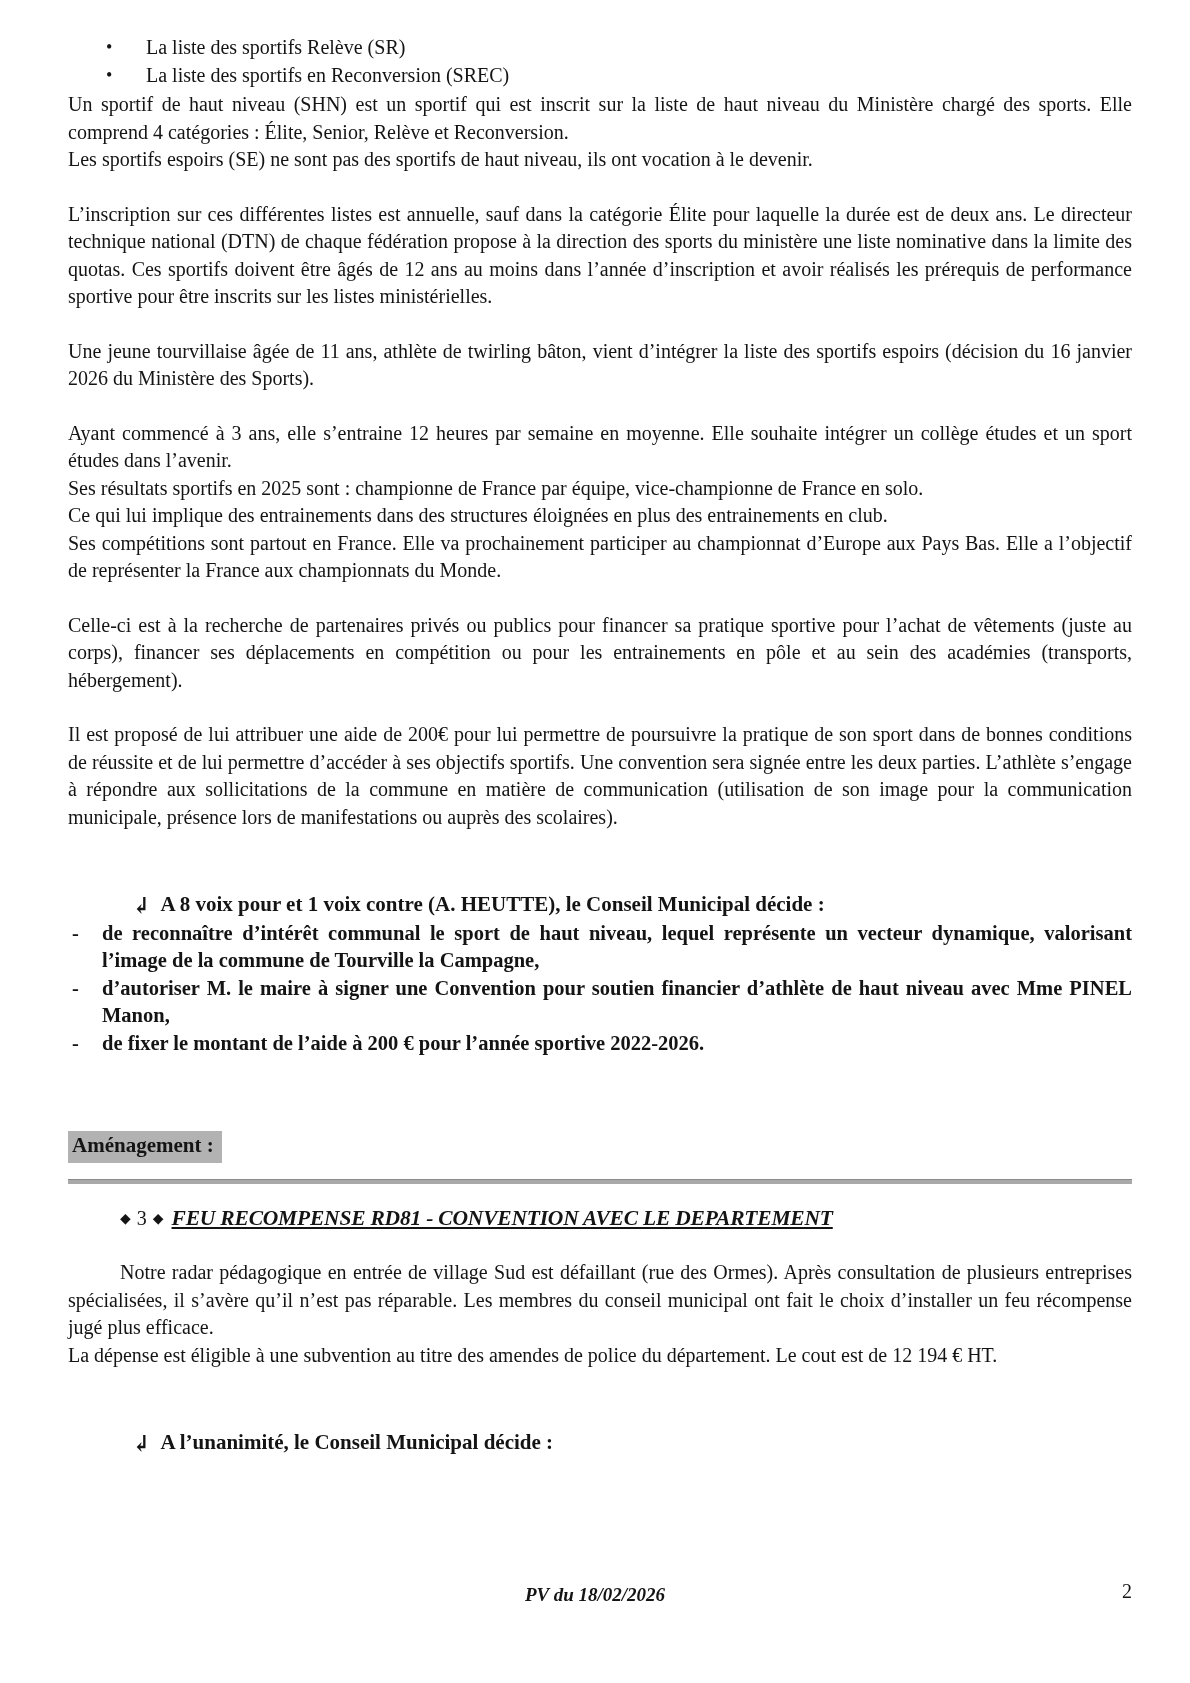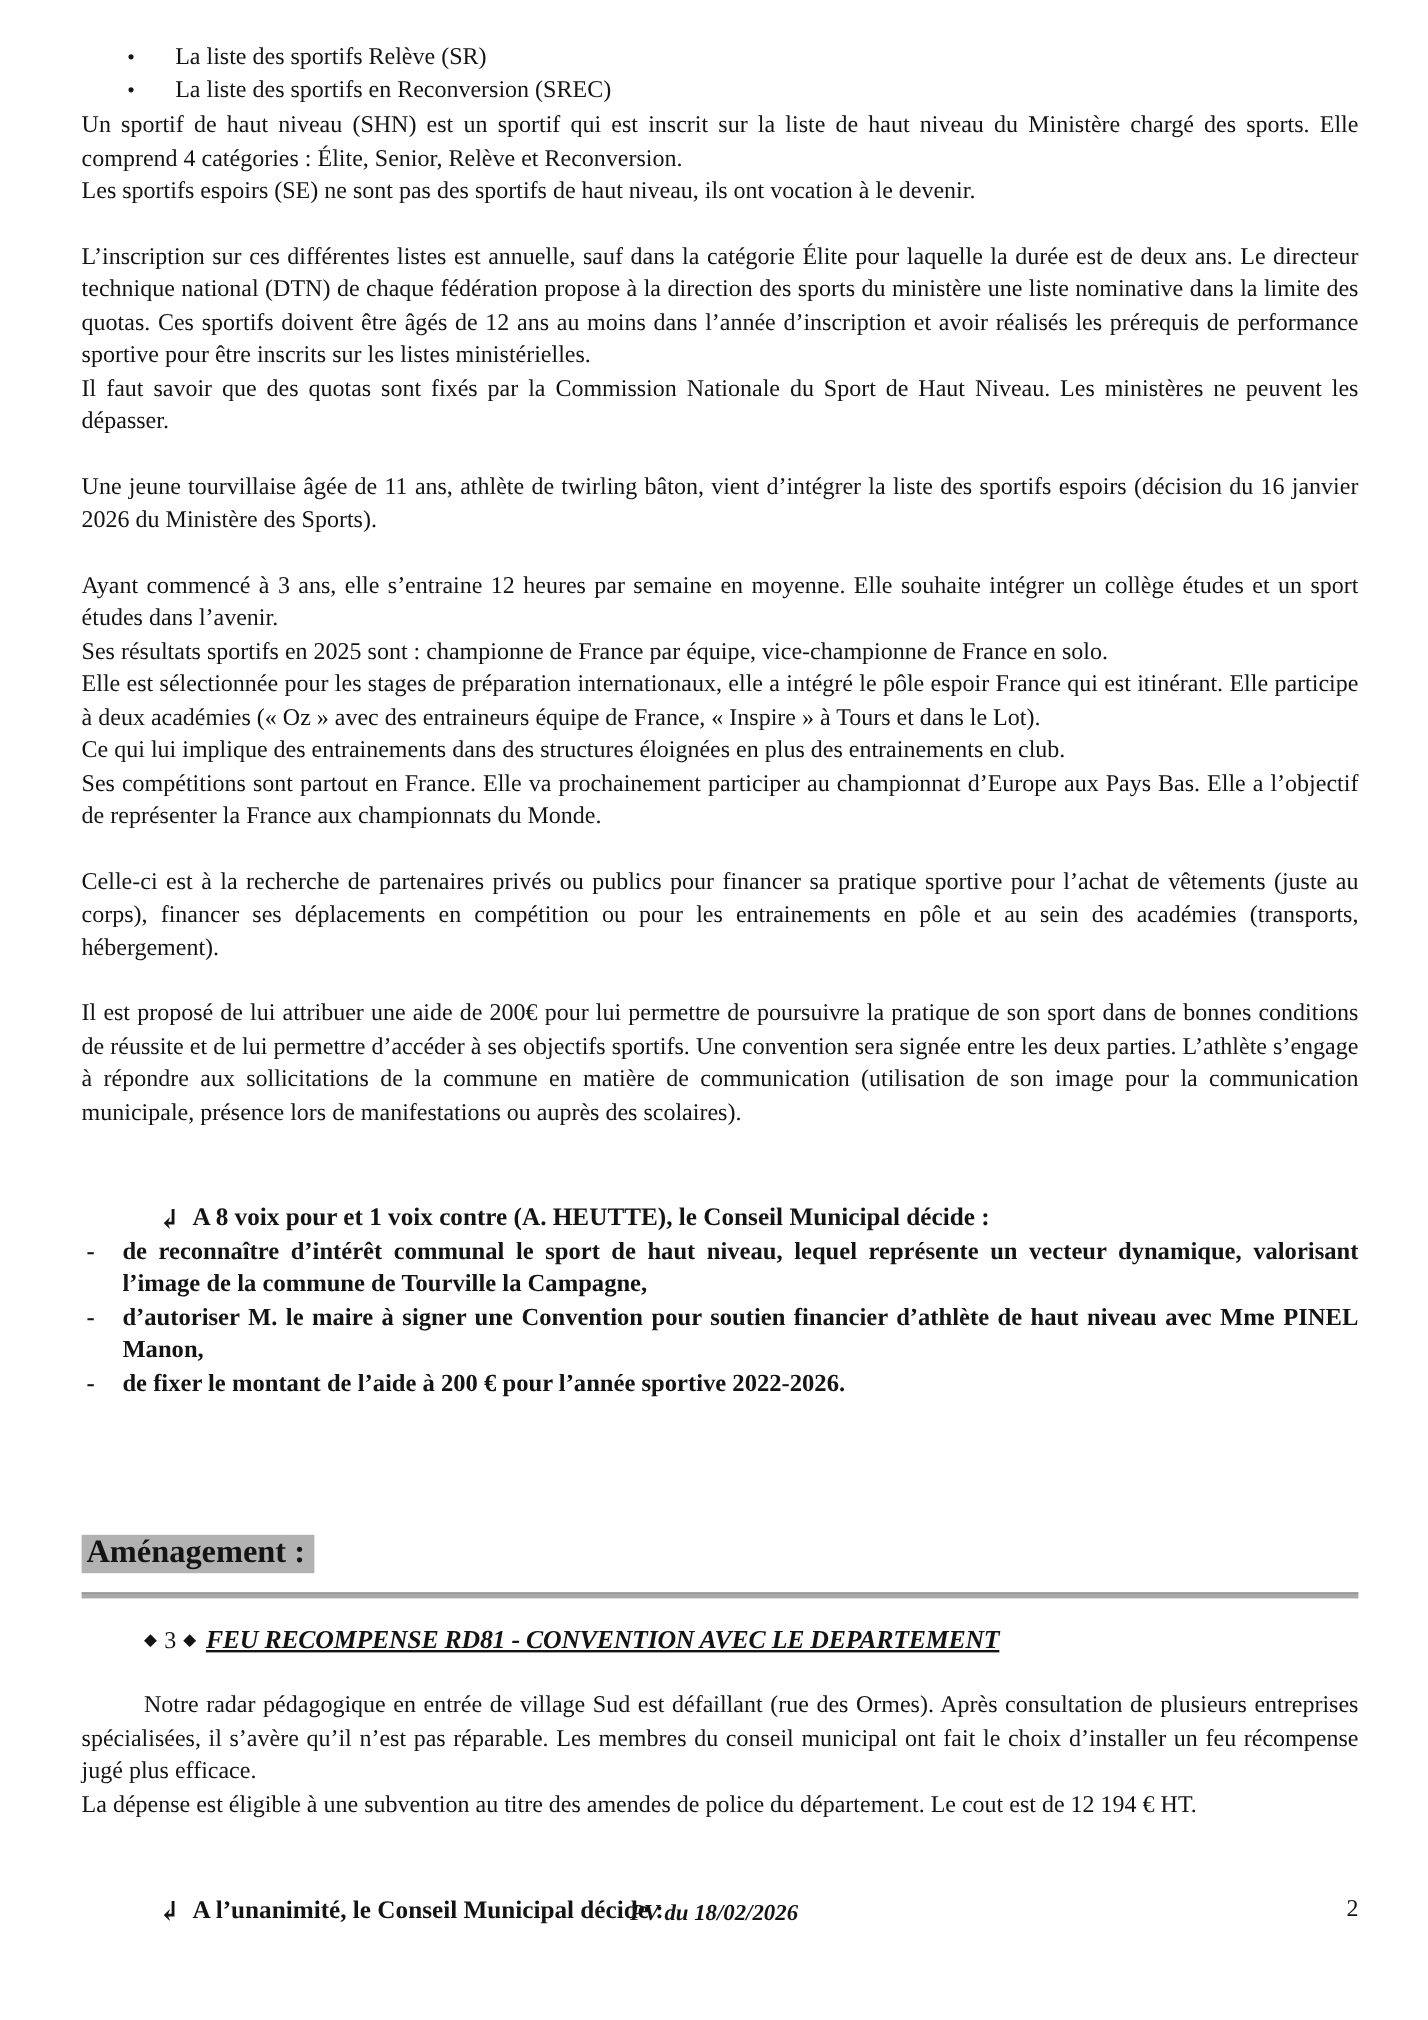--- a/index.html
+++ b/index.html
@@ -45,23 +45,22 @@
   
   .dlist{font-weight:bold;font-size:20.5px;}
   .drow{display:flex;}
   .dmark{width:30px;flex:none;padding-left:4px;}
   .dtext{flex:1;text-align:justify;}
   
   .cat-label{
     display:inline-block;
     background:#b2b2b2;
     font-weight:bold;
-    font-size:27px;
+    font-size:21px;
     padding:1px 8px 3px 4px;
-    margin-top:38px;
   }
   
   .rule{
     height:4px;
     background:#a9a9a9;
     border-top:1px solid #8b8b8b;
     margin:16px 0 0 0;
   }
   
   .section{
@@ -112,31 +111,29 @@
         <span>La liste des sportifs en Reconversion (SREC)</span>
       </div>
     </div>
 
     <p>Un sportif de haut niveau (SHN) est un sportif qui est inscrit sur la liste de haut niveau du Ministère chargé des sports. Elle comprend 4 catégories : Élite, Senior, Relève et Reconversion.</p>
     <p>Les sportifs espoirs (SE) ne sont pas des sportifs de haut niveau, ils ont vocation à le devenir.</p>
 
     <div class="sp"></div>
 
     <p>L’inscription sur ces différentes listes est annuelle, sauf dans la catégorie Élite pour laquelle la durée est de deux ans.  Le directeur technique national (DTN) de chaque fédération propose à la direction des sports du ministère une liste nominative dans la limite des quotas. Ces sportifs doivent être âgés de 12 ans au moins dans l’année d’inscription et avoir réalisés les prérequis de performance sportive pour être inscrits sur les listes ministérielles.</p>
-    <p>Il faut savoir que des quotas sont fixés par la Commission Nationale du Sport de Haut Niveau. Les ministères ne peuvent les dépasser.</p>
 
     <div class="sp"></div>
 
     <p>Une jeune tourvillaise âgée de 11 ans, athlète de twirling bâton, vient d’intégrer la liste des sportifs espoirs (décision du 16 janvier 2026 du Ministère des Sports).</p>
 
     <div class="sp"></div>
 
     <p>Ayant commencé à 3 ans, elle s’entraine 12 heures par semaine en moyenne. Elle souhaite intégrer un collège études et un sport études dans l’avenir.</p>
     <p>Ses résultats sportifs en 2025 sont : championne de France par équipe, vice-championne de France en solo.</p>
-    <p>Elle est sélectionnée pour les stages de préparation internationaux, elle a intégré le pôle espoir France qui est itinérant. Elle participe à deux académies (« Oz » avec des entraineurs équipe de France, « Inspire » à Tours et dans le Lot).</p>
     <p>Ce qui lui implique des entrainements dans des structures éloignées en plus des entrainements en club.</p>
     <p>Ses compétitions sont partout en France. Elle va prochainement participer au championnat d’Europe aux Pays Bas. Elle a l’objectif de représenter la France aux championnats du Monde.</p>
 
     <div class="sp"></div>
 
     <p>Celle-ci est à la recherche de partenaires privés ou publics pour financer sa pratique sportive pour l’achat de vêtements (juste au corps), financer ses déplacements en compétition ou pour les entrainements en pôle et au sein des académies (transports, hébergement).</p>
 
     <div class="sp"></div>
 
     <p>Il est proposé de lui attribuer une aide de 200€ pour lui permettre de poursuivre la pratique de son sport dans de bonnes conditions de réussite et de lui permettre d’accéder à ses objectifs sportifs. Une convention sera signée entre les deux parties. L’athlète s’engage à répondre aux sollicitations de la commune en matière de communication (utilisation de son image pour la communication municipale, présence lors de manifestations ou auprès des scolaires).</p>

